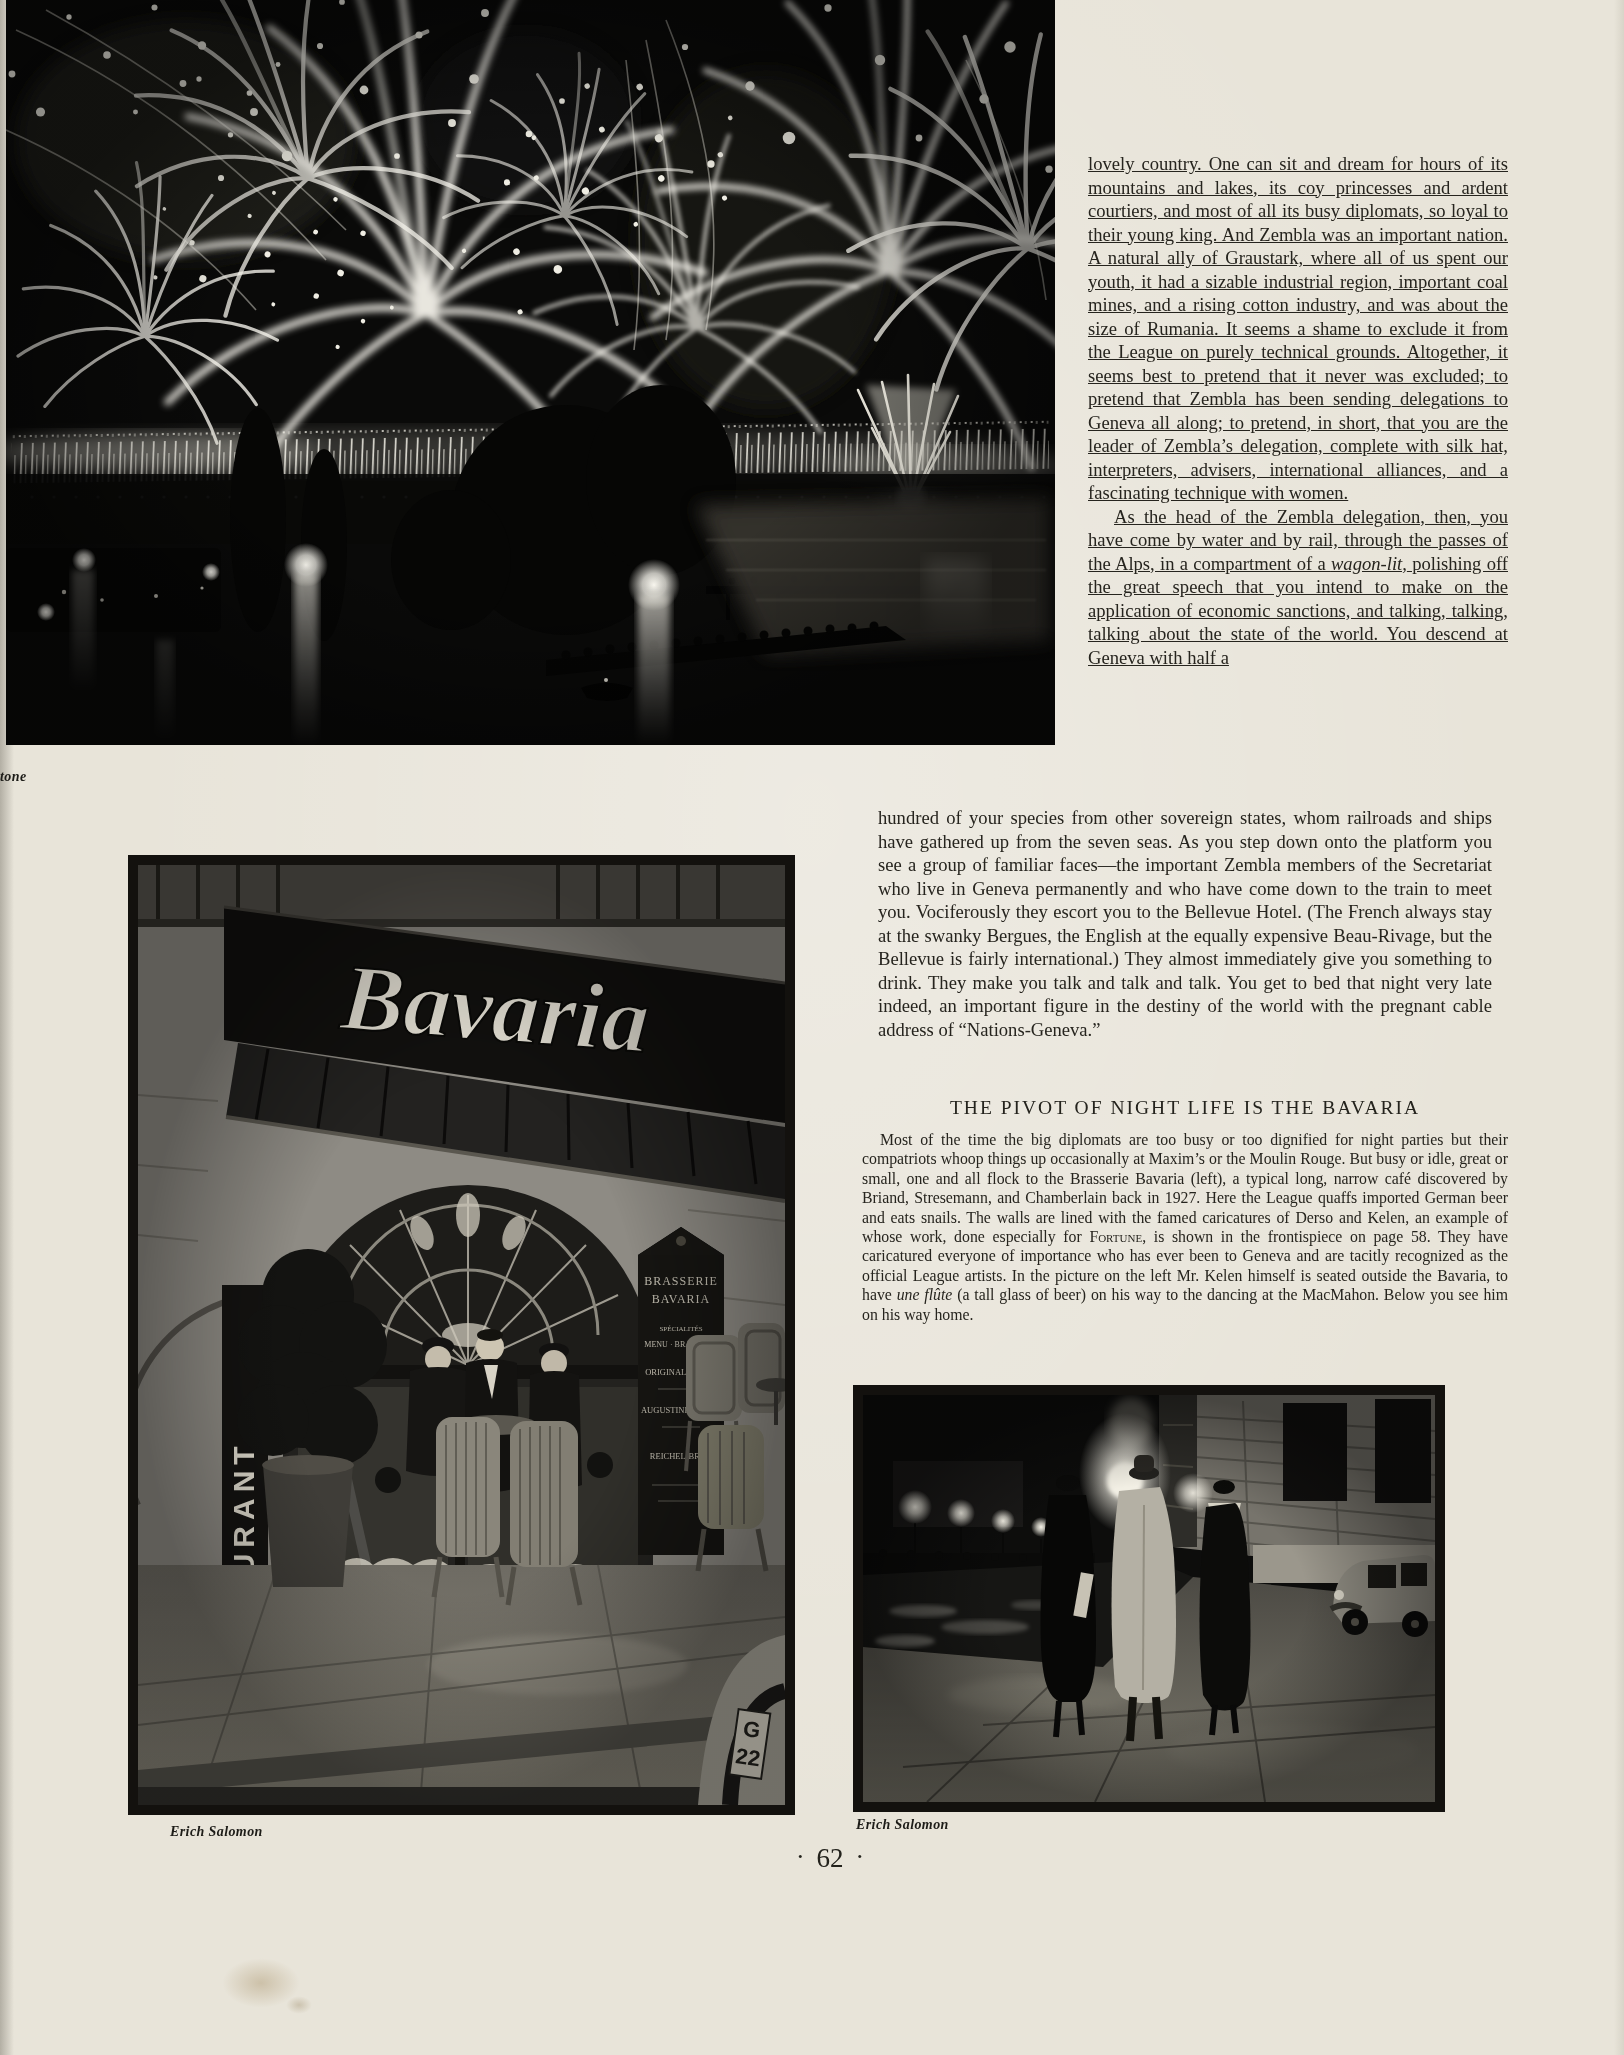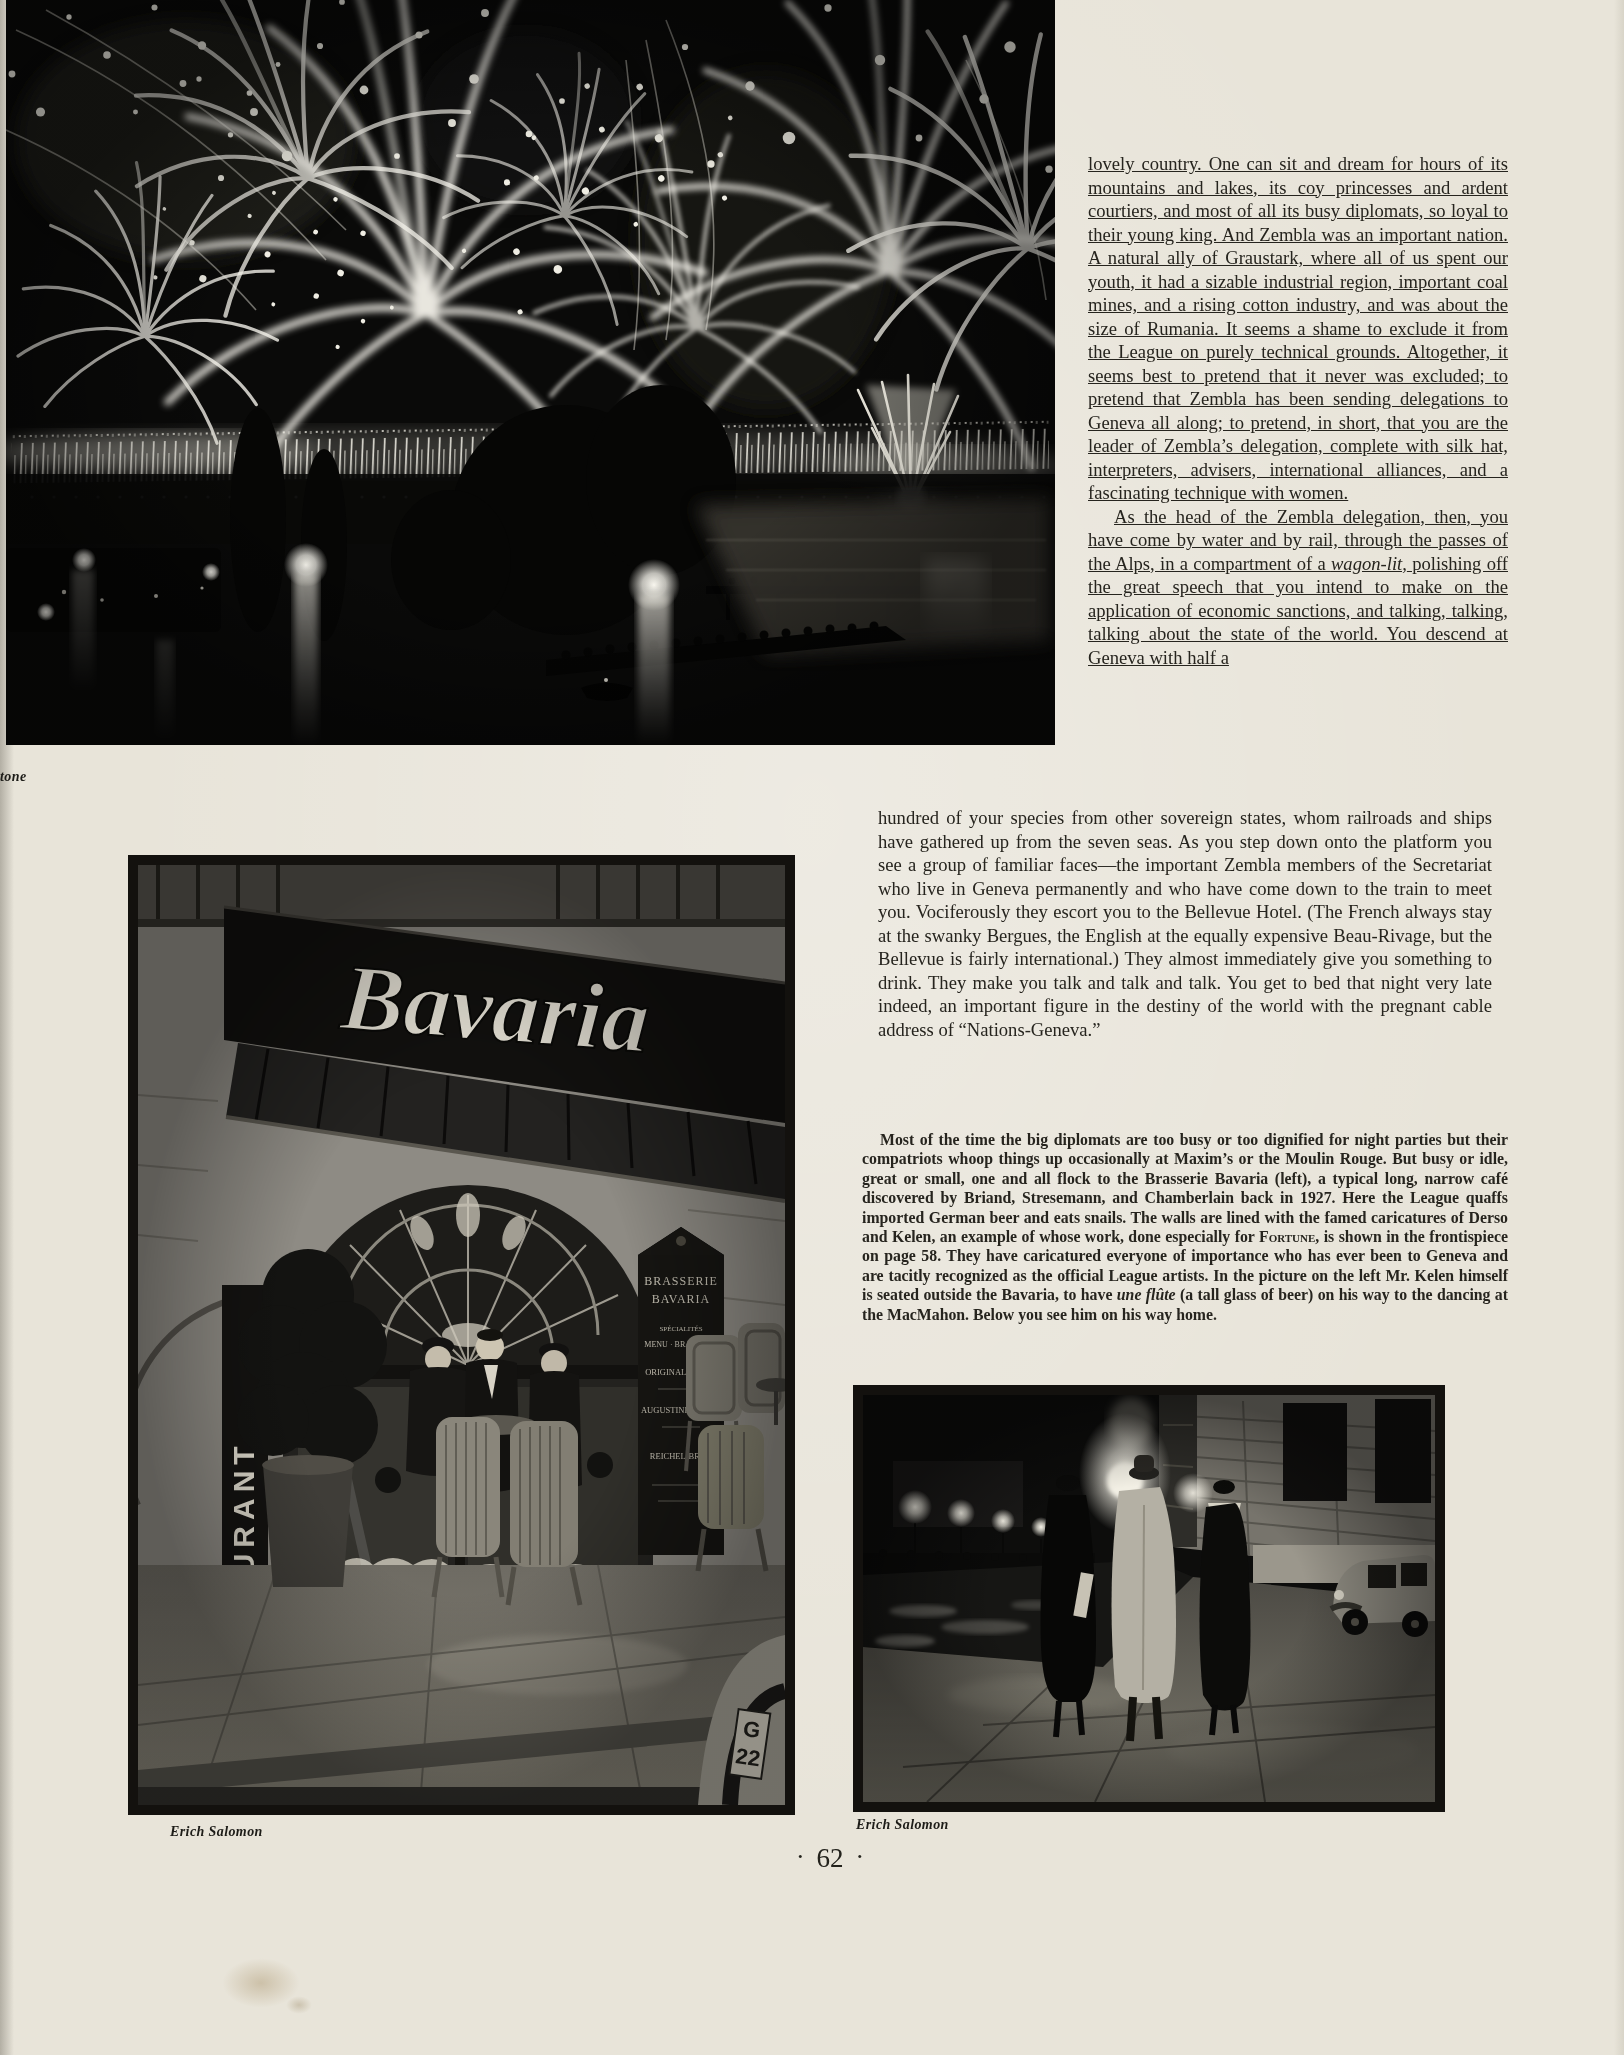--- a/index.html
+++ b/index.html
@@ -33,21 +33,21 @@
   .col-narrow{left:1088px;top:152px;width:420px;font-size:18.6px;line-height:23.5px;
     text-align:justify;text-decoration:underline;}
   .col-narrow p{margin:0;}
   .col-narrow p.indent{text-indent:26px;}
   .col-wide{left:862px;top:790px;width:646px;font-size:18.6px;line-height:23.5px;
     text-align:justify;}
   .col-wide p{margin:16px;}
   .sec-head{left:862px;top:1097px;width:646px;text-align:center;
     font-size:19.5px;letter-spacing:2px;color:#24231d;}
   .sec-body{left:862px;top:1130px;width:646px;font-size:15.8px;line-height:19.4px;
-    text-align:justify;font-weight:bold;}
+    text-align:justify;}
   .sec-body p{margin:0;text-indent:18px;}
   .it{font-style:italic;}
   .sc{font-variant:small-caps;}
   
   .folio{left:745px;top:1843px;width:170px;text-align:center;font-size:27px;color:#23221c;}
   .folio .dot{font-size:13px;vertical-align:6px;padding:0 14px;}
   
   .stain1{left:222px;top:1958px;width:78px;height:50px;border-radius:50%;
     background:radial-gradient(ellipse,rgba(141,112,58,.30),rgba(141,112,58,0) 70%);}
   .stain2{left:286px;top:1996px;width:26px;height:18px;border-radius:50%;
@@ -250,20 +250,21 @@
 
   <div class="abs col-narrow">
     <p><span>lovely country. One can sit and dream for hours of its mountains and lakes, its coy princesses and ardent courtiers, and most of all its busy diplomats, so loyal to their young king. And Zembla was an important nation. A natural ally of Graustark, where all of us spent our youth, it had a sizable industrial region, important coal mines, and a rising cotton industry, and was about the size of Rumania. It seems a shame to exclude it from the League on purely technical grounds. Altogether, it seems best to pretend that it never was excluded; to pretend that Zembla has been sending delegations to Geneva all along; to pretend, in short, that you are the leader of Zembla’s delegation, complete with silk hat, interpreters, advisers, international alliances, and a fascinating technique with women.</span></p>
     <p class="indent"><span>As the head of the Zembla delegation, then, you have come by water and by rail, through the passes of the Alps, in a compartment of a </span><span class="it">wagon-lit,</span><span> polishing off the great speech that you intend to make on the application of economic sanctions, and talking, talking, talking about the state of the world. You descend at Geneva with half a</span></p>
   </div>
 
   <div class="abs col-wide">
     <p><span>hundred of your species from other sovereign states, whom railroads and ships have gathered up from the seven seas. As you step down onto the platform you see a group of familiar faces—the important Zembla members of the Secretariat who live in Geneva permanently and who have come down to the train to meet you. Vociferously they escort you to the Bellevue Hotel. (The French always stay at the swanky Bergues, the English at the equally expensive Beau-Rivage, but the Bellevue is fairly international.) They almost immediately give you something to drink. They make you talk and talk and talk. You get to bed that night very late indeed, an important figure in the destiny of the world with the pregnant cable address of “Nations-Geneva.”</span></p>
   </div>
 
+  <div class="abs sec-head">THE PIVOT OF NIGHT LIFE IS THE BAVARIA</div>
 
   <div class="abs sec-body">
     <p><span>Most of the time the big diplomats are too busy or too dignified for night parties but their compatriots whoop things up occasionally at Maxim’s or the Moulin Rouge. But busy or idle, great or small, one and all flock to the Brasserie Bavaria (left), a typical long, narrow café discovered by Briand, Stresemann, and Chamberlain back in 1927. Here the League quaffs imported German beer and eats snails. The walls are lined with the famed caricatures of Derso and Kelen, an example of whose work, done especially for </span><span class="sc">Fortune</span><span>, is shown in the frontispiece on page 58. They have caricatured everyone of importance who has ever been to Geneva and are tacitly recognized as the official League artists. In the picture on the left Mr. Kelen himself is seated outside the Bavaria, to have </span><span class="it">une flûte</span><span> (a tall glass of beer) on his way to the dancing at the MacMahon. Below you see him on his way home.</span></p>
   </div>
 
   <div class="abs photo-frame photo-bavaria">
     <svg width="647" height="940" viewBox="0 0 647 940">
       <defs>
         <filter id="bb3">
             <feGaussianBlur stdDeviation="3"></feGaussianBlur>

